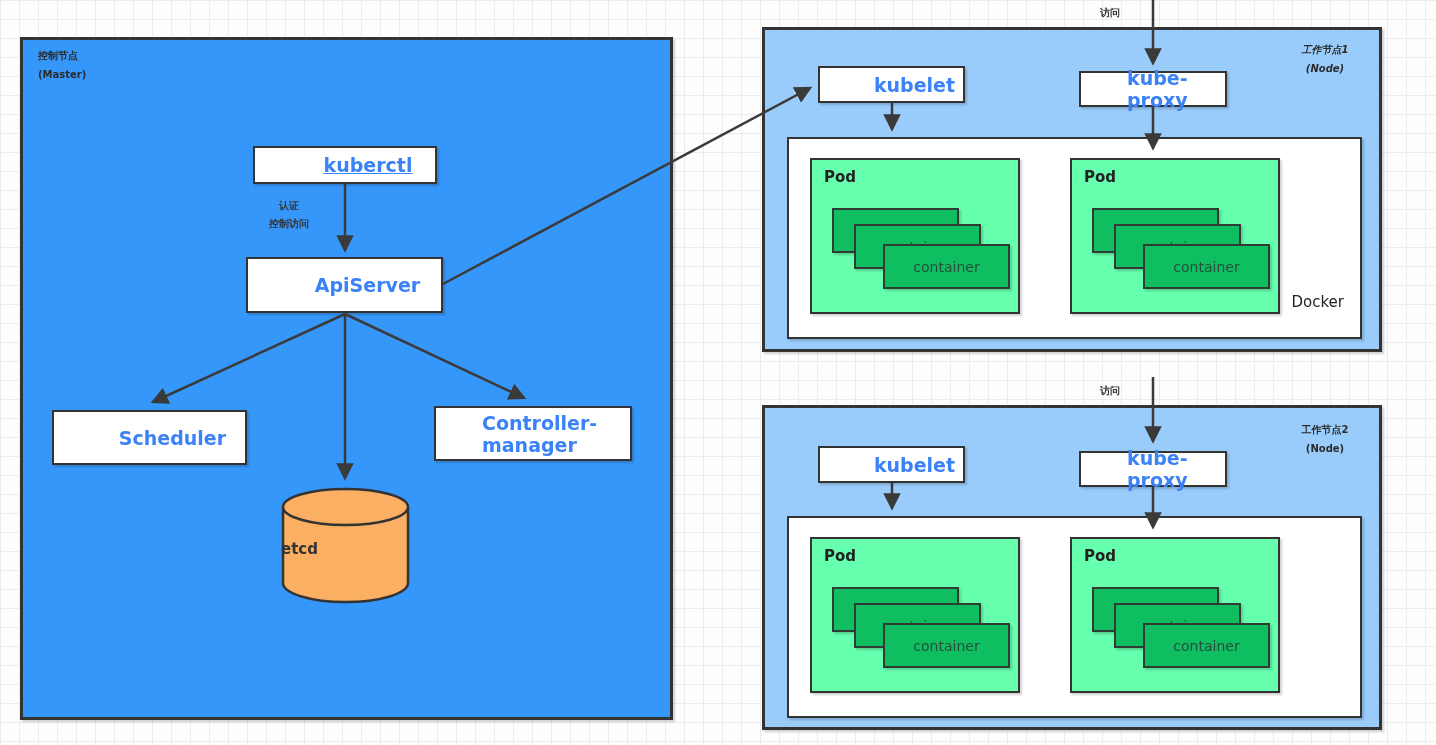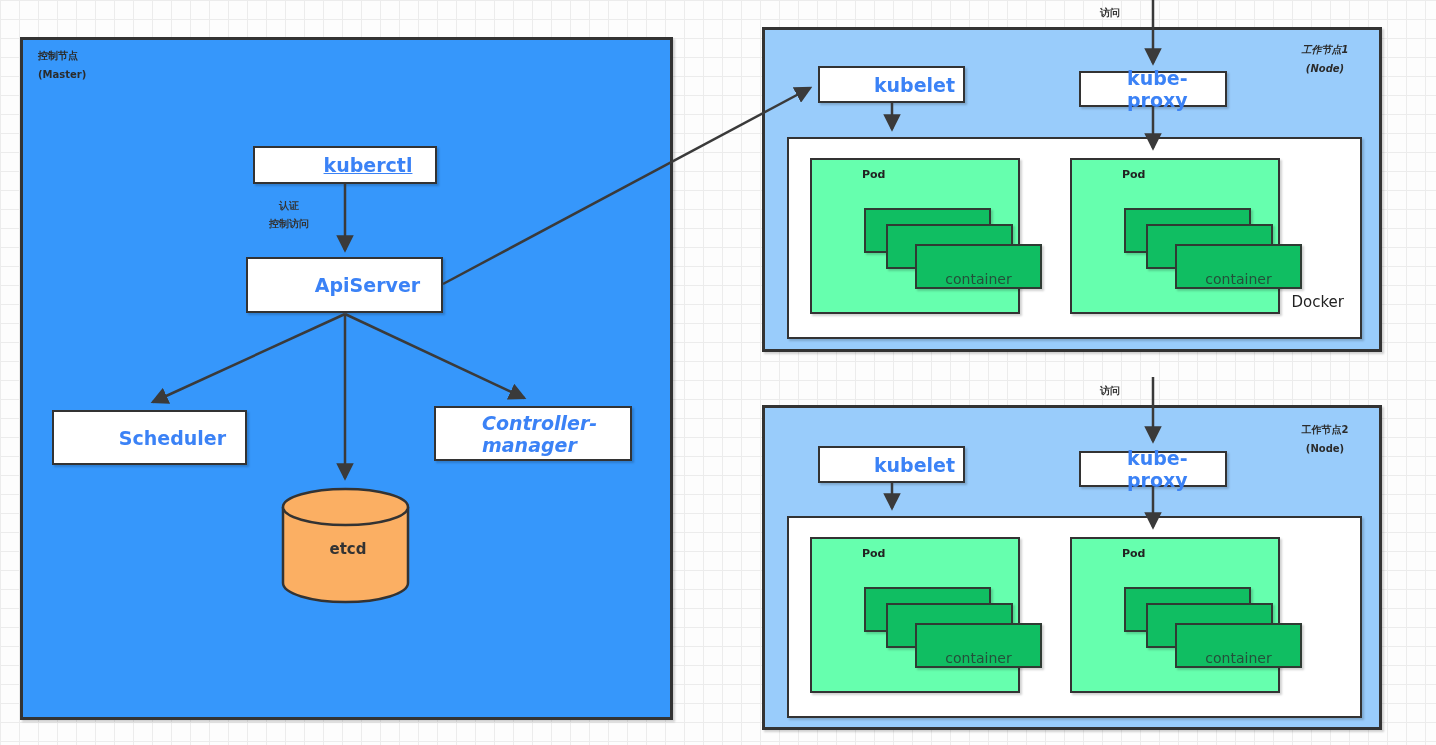--- a/index.html
+++ b/index.html
@@ -15,34 +15,34 @@
   .abs{position:absolute;box-sizing:border-box;}
   .shape{border:2px solid #333;box-shadow:2px 2px 2px rgba(0,0,0,.18);}
   .master{background:#3697fb;border-width:3px;}
   .node{background:#99ccfb;border-width:3px;}
   .docker{background:#ffffff;}
   .whitebox{
     background:#ffffff;display:flex;align-items:center;justify-content:center;
     font-weight:bold;font-size:19px;color:#3b82f6;padding-left:46px;
   }
   .pod{background:#66ffae;}
-  .pod-label{position:absolute;left:12px;top:8px;font-weight:bold;font-size:11px;color:#222;margin-left:38px;}
+  .pod-label{position:absolute;left:12px;top:8px;font-weight:bold;font-size:15px;color:#222;}
   .container-rect{
     position:absolute;width:127px;height:45px;background:#10be62;
     border:2px solid #2f3b33;box-sizing:border-box;box-shadow:2px 2px 2px rgba(0,0,0,.18);
-    display:flex;align-items:flex-end;justify-content:center;
-    font-size:14px;color:#24503a;margin-left:32px;
+    display:flex;align-items:center;justify-content:center;
+    font-size:14px;color:#24503a;
   }
   .title{position:absolute;font-weight:bold;font-size:10px;color:#2b2b2b;line-height:19px;}
   .title.center{text-align:center;}
   .lbl{position:absolute;font-weight:bold;font-size:10px;color:#333;line-height:18px;}
   .docker-label{position:absolute;right:16px;bottom:26px;font-weight:normal;font-size:15px;color:#222;}
   .auth{ text-align:center; }
   .etcd-label{
-    position:absolute;left:281px;top:540px;width:134px;text-align:center;
+    position:absolute;left:281px;top:540px;width:134px;text-align:left;
     font-weight:bold;font-size:15px;color:#333;
   }
   svg.arrows{position:absolute;left:0;top:0;pointer-events:none;}
 </style>
 </head>
 <body>
 
 <div class="canvas">
 
   <div class="abs shape master" style="left:20px;top:37px;width:653px;height:683px;"></div>
@@ -62,21 +62,21 @@
   </div>
 
   <div class="abs shape whitebox" style="left:52px;top:410px;width:195px;height:55px;">
     <span>Scheduler</span>
   </div>
 
   <div class="abs shape whitebox" style="left:246px;top:257px;width:197px;height:56px;">
     <span>ApiServer</span>
   </div>
 
-  <div class="abs shape whitebox" style="left:434px;top:406px;width:198px;height:55px;font-style:italic;">
+  <div class="abs shape whitebox" style="left:434px;top:406px;width:198px;height:55px;">
     <span>Controller-manager</span>
   </div>
 
   <svg class="abs" style="left:281px;top:487px;" width="129" height="117" viewBox="0 0 129 117">
     <path d="M2,20 L2,96 A62.5,19 0 0 0 127,96 L127,20" fill="#fbaf63" stroke="#333" stroke-width="2.5"></path>
     <ellipse cx="64.5" cy="20" rx="62.5" ry="18" fill="#fbaf63" stroke="#333" stroke-width="2.5"></ellipse>
   </svg>
   <div class="etcd-label">etcd</div>
 
   <div class="abs shape node" style="left:762px;top:27px;width:620px;height:325px;"></div>

